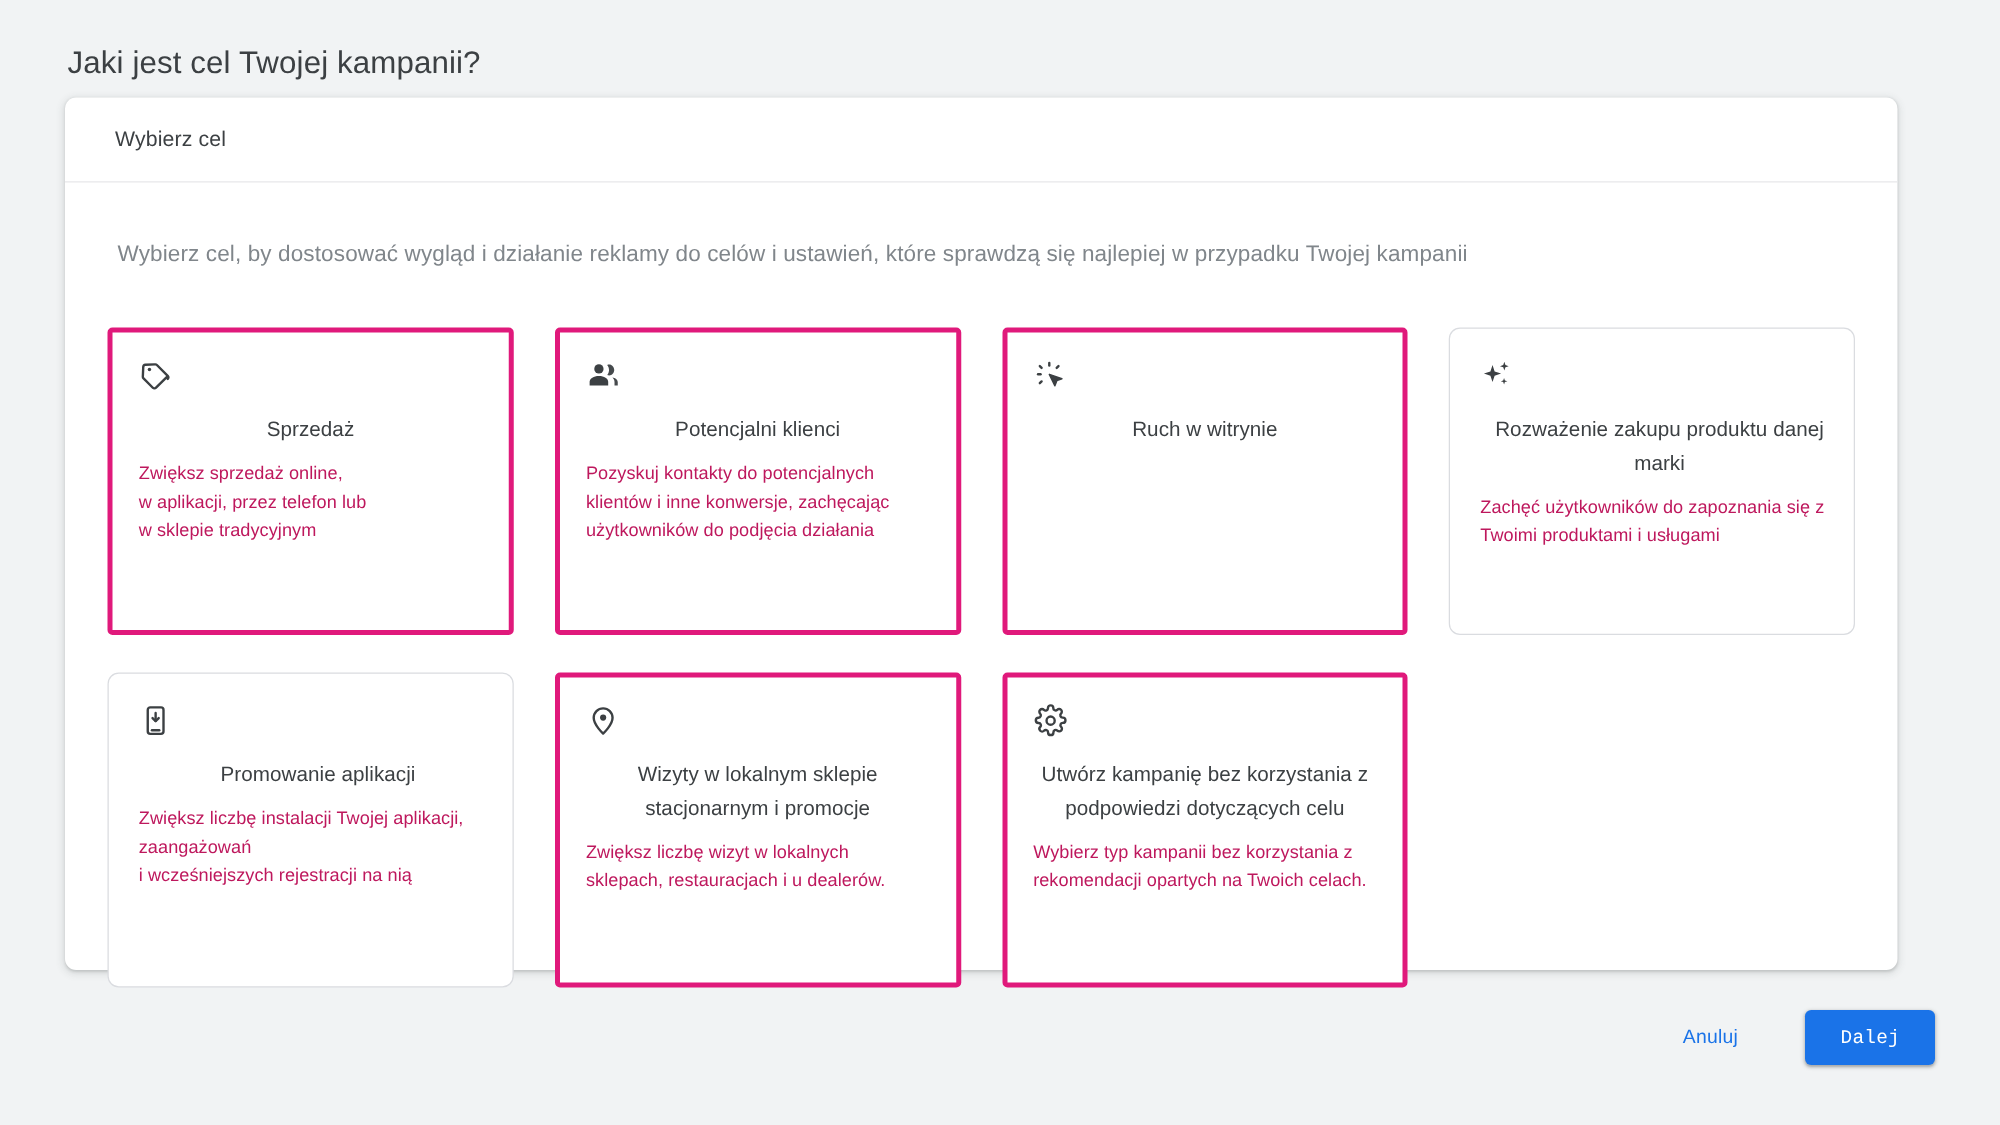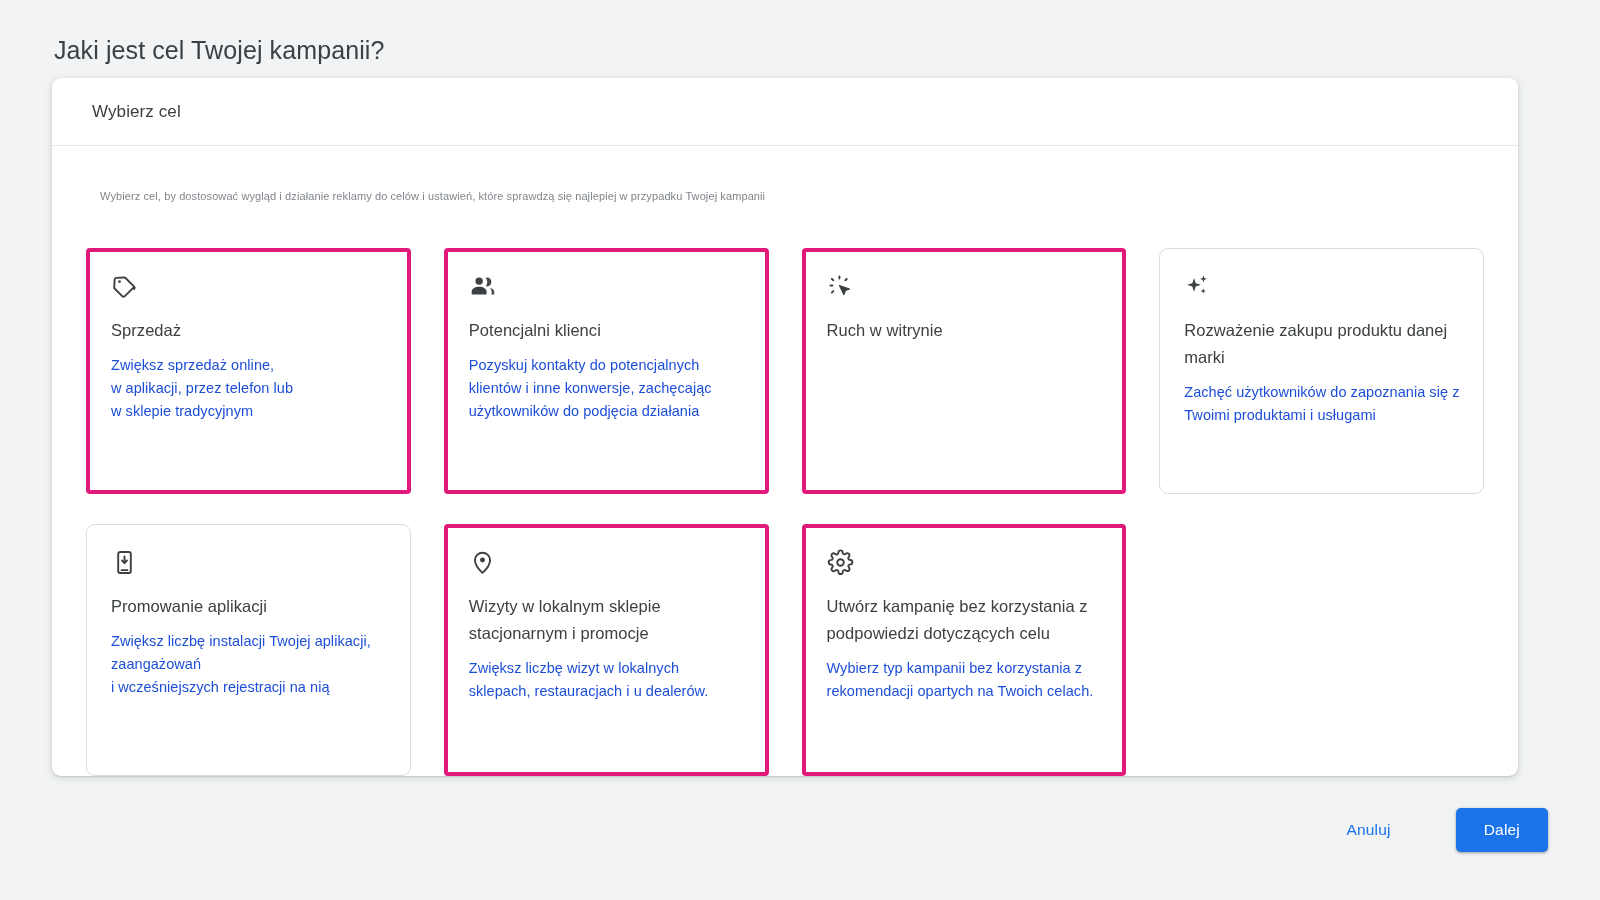--- a/index.html
+++ b/index.html
@@ -52,25 +52,26 @@
     border-bottom: 1px solid #e7e8ea;
   }
   .panel-header-title {
     font-size: 17px;
     font-weight: 500;
     color: #3c4043;
     letter-spacing: .1px;
   }
 
   .panel-subtitle {
-    padding: 28px 34px 0 48px;
-    font-size: 11px;
+    padding: 28px 34px 0 18px;
+    font-size: 18px;
     color: #80868b;
     line-height: 22px;
     letter-spacing: .1px;
+    margin-left: 24px;
   }
 
   
   .grid {
     padding: 30px 34px 0 34px;
     display: grid;
     grid-template-columns: repeat(4, 1fr);
     grid-template-rows: 246px 252px;
     column-gap: 33px;
     row-gap: 30px;
@@ -100,25 +101,26 @@
   }
   .goal-icon svg { display: block; width: 100%; height: 100%; }
 
   .goal-title {
     font-size: 16.5px;
     font-weight: 500;
     color: #3c4043;
     line-height: 27px;
     letter-spacing: .05px;
     margin-bottom: 10px;
+    text-align: center;
   }
 
   .goal-desc {
     font-size: 14.5px;
-    color: #1d4ed8;
+    color: #be185d;
     line-height: 23px;
     letter-spacing: .05px;
     white-space: pre-line;
   }
 
   
   .footer {
     position: absolute;
     right: 52px;
     top: 808px;
@@ -139,24 +141,23 @@
   }
   .btn-next {
     font-size: 15.5px;
     font-weight: 500;
     color: #ffffff;
     background: #1a73e8;
     border: none;
     border-radius: 5px;
     padding: 13px 28px;
     cursor: pointer;
-    font-family: Liberation Sans, sans-serif;
+    font-family: Liberation Mono, monospace;
     letter-spacing: .2px;
     box-shadow: 0 1px 2px 0 rgba(60,64,67,.30), 0 1px 3px 1px rgba(60,64,67,.15);
-    margin-left: 11px;
   }
 </style>
 </head>
 <body>
 
 <div class="page">
 
   <h1 class="page-heading">Jaki jest cel Twojej kampanii?</h1>
 
   <div class="panel">

